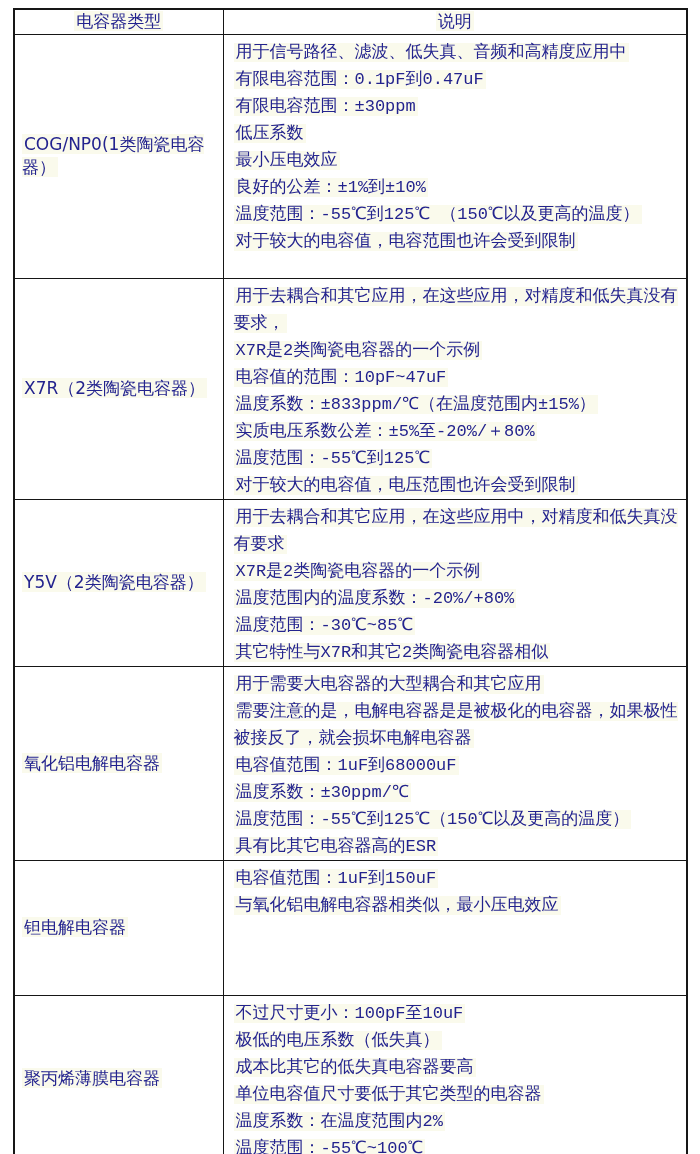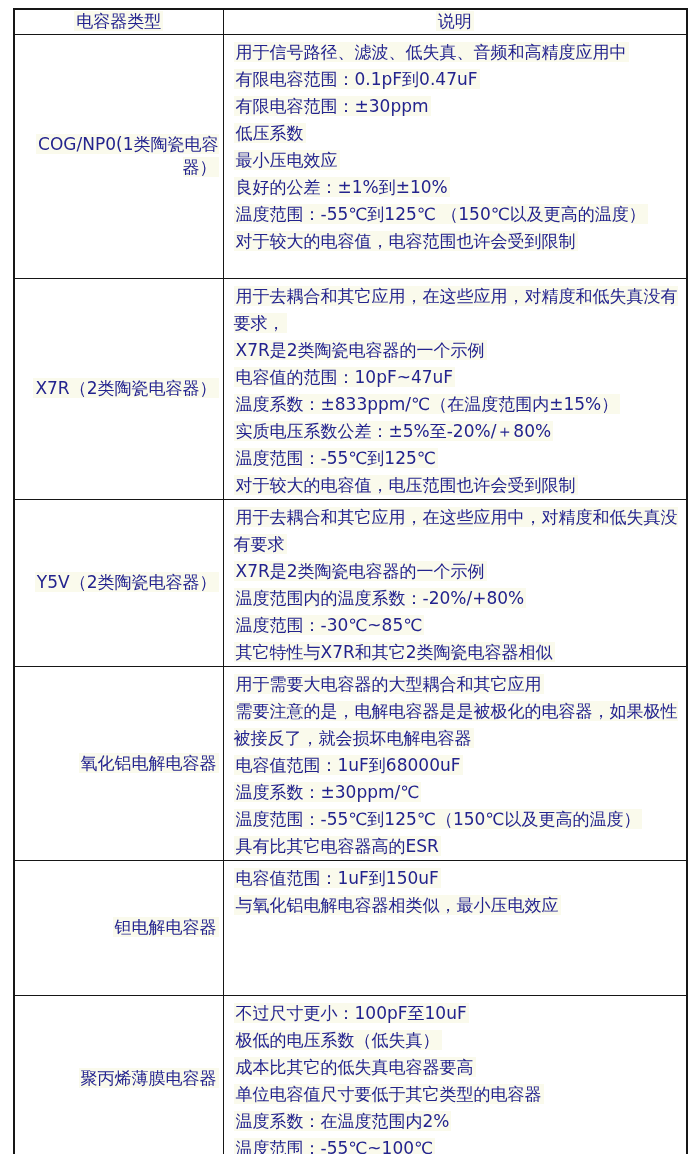--- a/index.html
+++ b/index.html
@@ -25,26 +25,27 @@
   .doc-table { border-width: 2px; }
   th.col-type { width: 209px; }
   th {
     height: 25px;
     font-weight: normal;
     text-align: center;
     padding: 0;
   }
   td.type-cell {
     vertical-align: middle;
-    text-align: right;
+    text-align: left;
     padding: 0 4px 0 7px;
   }
   td.desc-cell {
     vertical-align: top;
     padding: 4px 8px 0 10px;
+    font-family: Liberation Mono, monospace;
   }
   .line { line-height: 27px; }
   .hl { background: #fafaec; padding: 0 2px; }
   tr.r0 { height: 244px; }
   tr.r1 { height: 218px; }
   tr.r2 { height: 162px; }
   tr.r3 { height: 191px; }
   tr.r4 { height: 135px; }
   tr.r5 { height: 162px; }
 </style>

